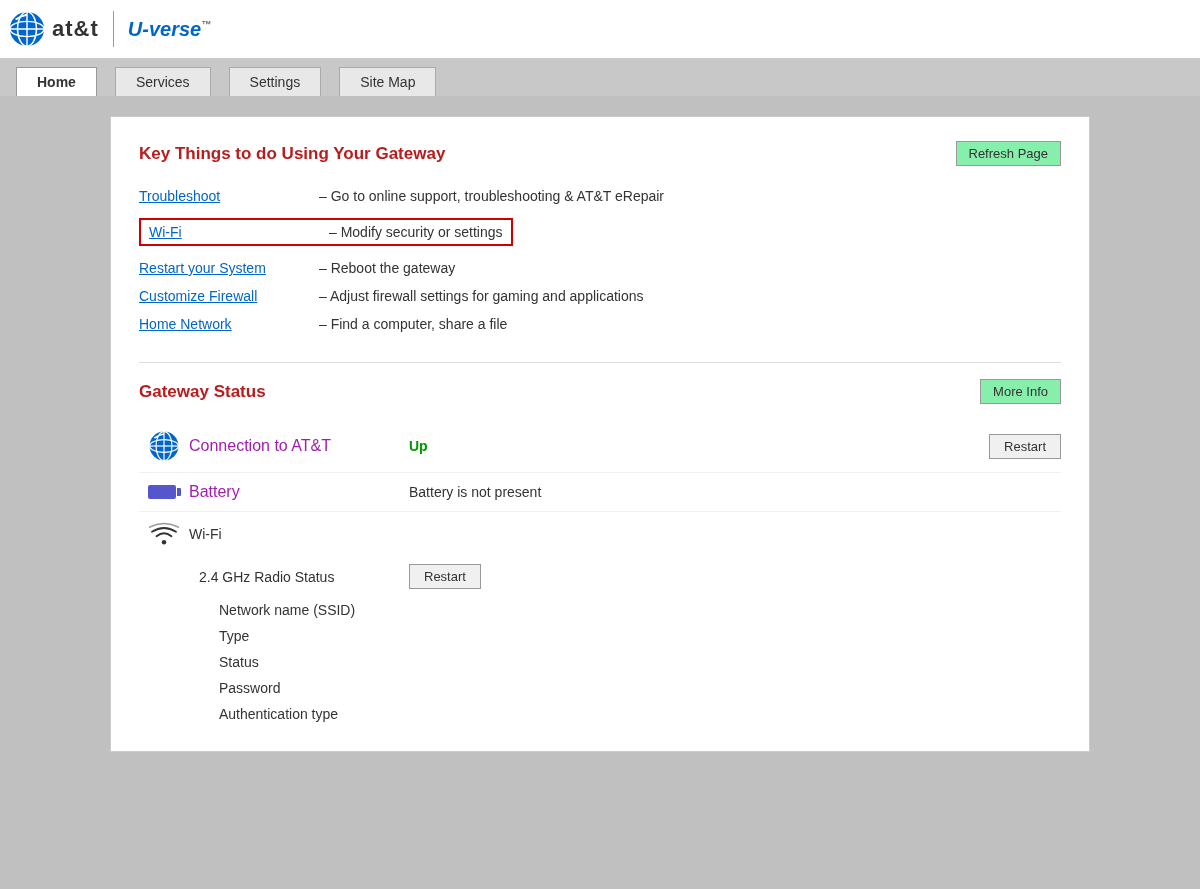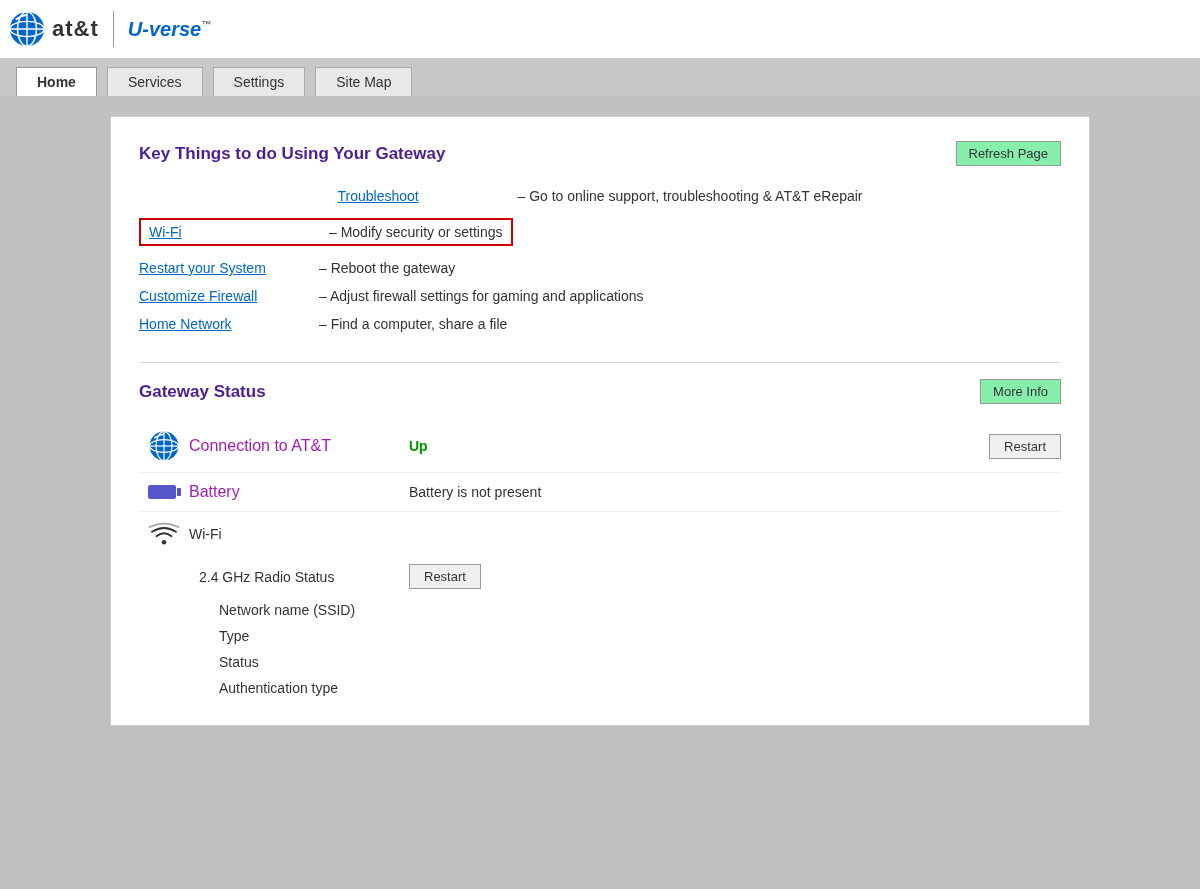--- a/index.html
+++ b/index.html
@@ -28,21 +28,21 @@
       height: 36px;
       background: #999;
       margin: 0 8px;
     }
 
     
     .nav-tabs {
       display: flex;
       background-color: #c8c8c8;
       padding: 8px 0 0 16px;
-      gap: 8px;
+      gap: 16px;
     }
     .nav-tab {
       padding: 6px 20px;
       border: 1px solid #aaa;
       border-bottom: none;
       background-color: #e8e8e8;
       cursor: pointer;
       font-size: 14px;
       color: #333;
       margin-right: 2px;
@@ -70,21 +70,21 @@
     
     .section-header {
       display: flex;
       justify-content: space-between;
       align-items: center;
       margin-bottom: 16px;
     }
     .section-title {
       font-size: 17px;
       font-weight: bold;
-      color: #4c1d95;
+      color: #b91c1c;
     }
     .btn-outline {
       border: 1px solid #999;
       background: #86efac;
       padding: 4px 12px;
       font-size: 13px;
       cursor: pointer;
       color: #333;
     }
 
@@ -263,21 +263,21 @@
 <div class="main-wrapper">
   <div class="content-panel">
 
     <div class="section-header">
       <span class="section-title">Key Things to do Using Your Gateway</span>
       <button class="btn-outline">Refresh Page</button>
     </div>
 
     <div class="links-container">
 
-      <div class="link-row" style="padding: 6px 0; justify-content: center;">
+      <div class="link-row" style="padding: 6px 0;">
         <span class="link-label">Troubleshoot</span>
         <span class="link-description">– Go to online support, troubleshooting &amp; AT&amp;T eRepair</span>
       </div>
 
       <div style="padding: 4px 0;">
         <div class="wifi-row-wrapper">
           <span class="link-label">Wi-Fi</span>
           <span class="link-description">– Modify security or settings</span>
         </div>
       </div>
@@ -354,18 +354,21 @@
       <div class="sub-item">
         <span class="sub-label">Network name (SSID)</span>
       </div>
       <div class="sub-item">
         <span class="sub-label">Type</span>
       </div>
       <div class="sub-item">
         <span class="sub-label">Status</span>
       </div>
       <div class="sub-item">
+        <span class="sub-label">Password</span>
+      </div>
+      <div class="sub-item">
         <span class="sub-label">Authentication type</span>
       </div>
 
     </div>
   </div>
 </div>
 
 </body></html>

